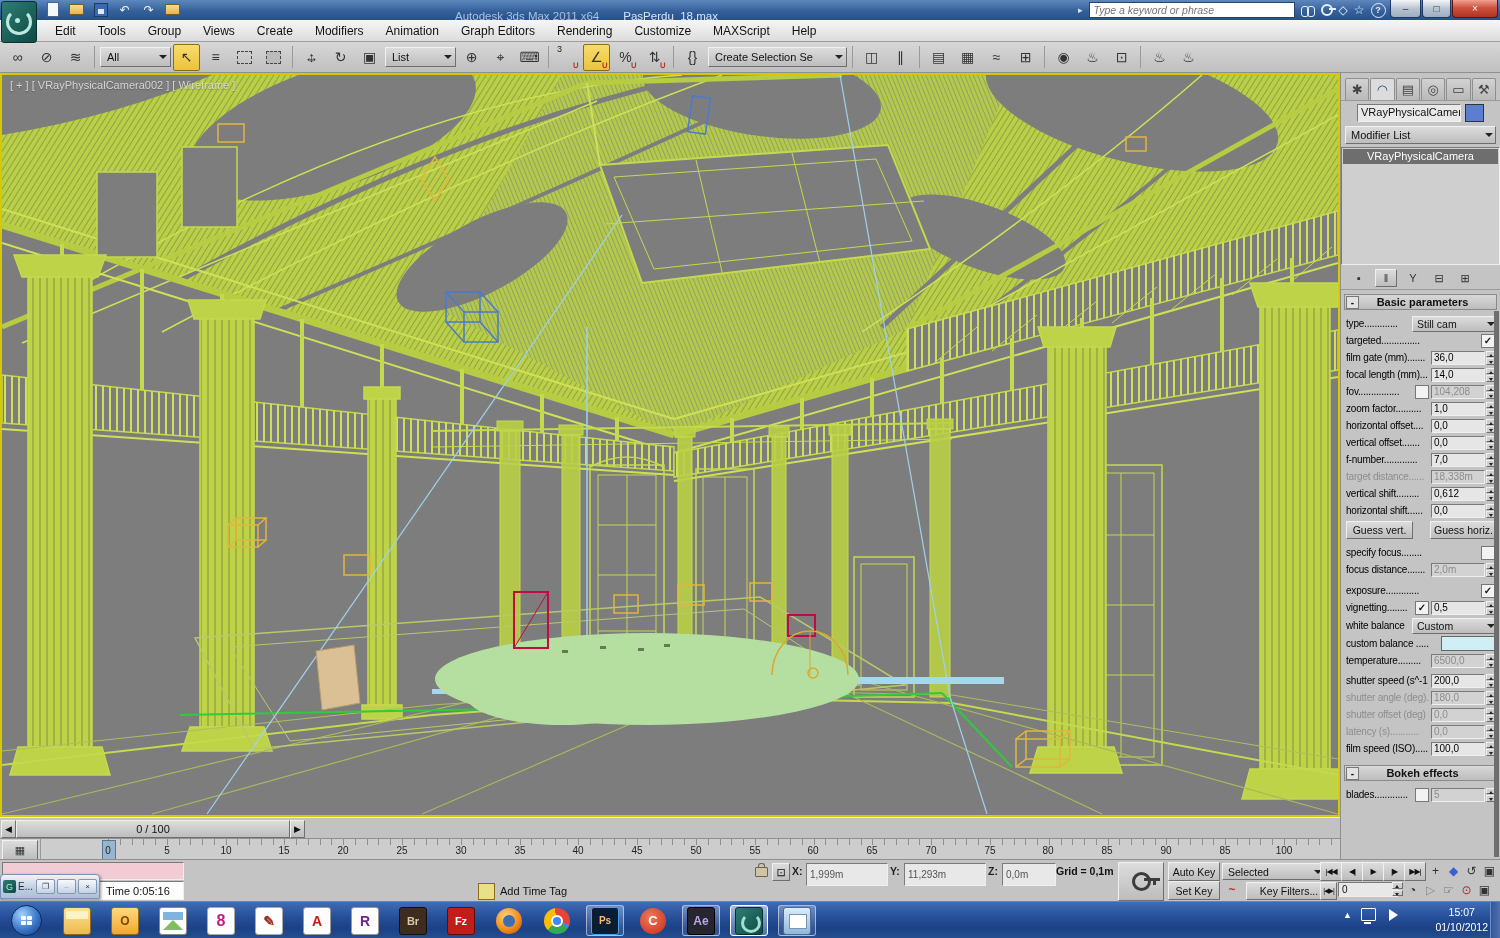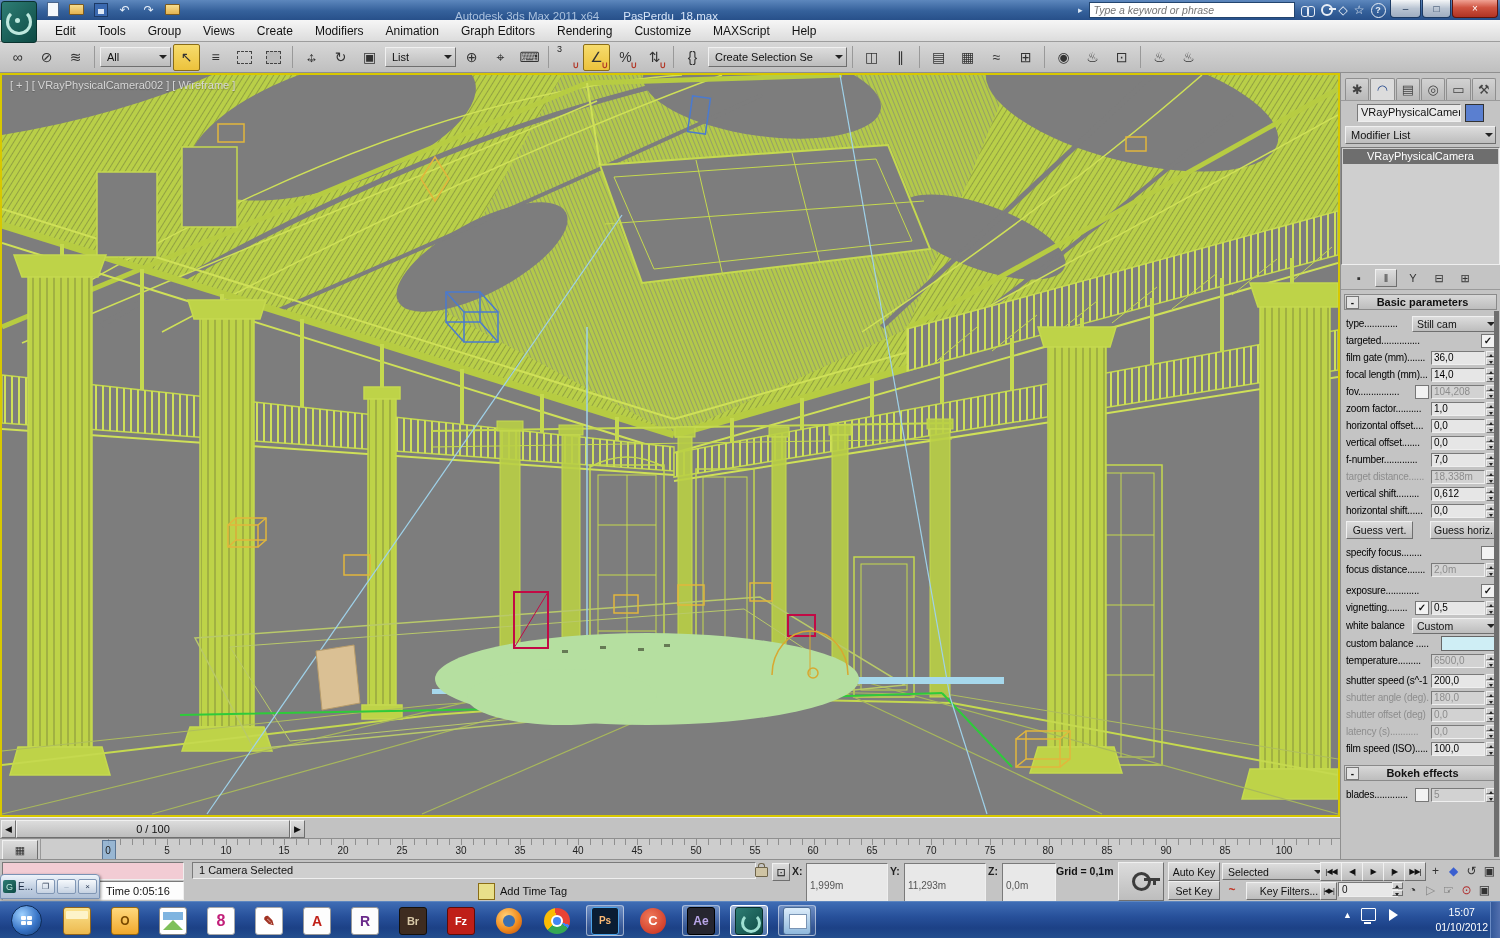--- a/index.html
+++ b/index.html
@@ -122,21 +122,21 @@
 
   
   #statusbar{position:absolute;top:859px;left:0;width:1500px;height:42px;background:#c4c4c4;border-top:1px solid #8f8f8f}
   #mini-listener-pink{position:absolute;left:2px;top:2px;width:180px;height:16px;background:#f2ccd4}
   #mini-listener-white{position:absolute;left:2px;top:21px;width:180px;height:17px;background:#fdfdfd}
   #sel-field{position:absolute;left:192px;top:2px;width:556px;height:15px;line-height:15px;padding-left:6px;font-size:11px;background:#cfcfcf}
   .lock{position:absolute;left:755px;top:7px;width:11px;height:8px;background:#cfc4a4;border:1px solid #6e644a;border-radius:1px}
   .lock:before{content:"";position:absolute;left:2px;top:-5px;width:5px;height:4px;border:1.5px solid #6e644a;border-bottom:none;border-radius:3px 3px 0 0}
   #coord-toggle{position:absolute;left:772px;top:3px;width:16px;height:16px;font-size:11px;display:flex;align-items:center;justify-content:center}
   .coordlab{position:absolute;top:5px;font-size:10.5px;font-weight:bold;color:#222}
-  .coordfield{position:absolute;top:3px;height:13px;font-size:10px;line-height:13px;padding:15px 3px;color:#555;background:#e8e8e8;
+  .coordfield{position:absolute;top:3px;height:13px;font-size:10px;line-height:13px;padding:4px 3px;color:#555;background:#e8e8e8;
      border:1px solid;border-color:#7a7a7a #efefef #efefef #7a7a7a}
   #grid-text{position:absolute;left:1056px;top:5px;font-size:10.5px;font-weight:bold}
   #big-key{position:absolute;left:1118px;top:2px;width:44px;height:37px;display:flex;align-items:center;justify-content:center}
   .keyglyph{display:inline-block;width:13px;height:13px;border:3px solid #3c3c3c;border-radius:50%;position:relative}
   .keyglyph:after{content:"";position:absolute;left:9px;top:3px;width:16px;height:3px;background:#3c3c3c}
   .keyglyph:before{content:"";position:absolute;left:18px;top:6px;width:3px;height:4px;background:#3c3c3c}
   .skbtn{position:absolute;width:50px;height:17px;font-size:10.5px;display:flex;align-items:center;justify-content:center}
   #selset-dd{position:absolute;left:1222px;top:3px;width:94px;height:15px;display:flex;align-items:center;justify-content:space-between;padding-left:5px;font-size:10.5px}
   #keycurve{position:absolute;left:1222px;top:22px;width:20px;height:16px;color:#c03a2a;font-weight:bold;font-size:12px;display:flex;align-items:center;justify-content:center}
   #keyfilters{position:absolute;left:1246px;top:22px;width:84px;height:16px;font-size:10.5px;display:flex;align-items:center;justify-content:center}
@@ -844,21 +844,20 @@
           </span>
       </div>
     </div>
     <div id="cp-scroll"></div>
   </div>
 </div>
 
 <div id="statusbar">
   <div id="mini-listener-pink" class="sunken"></div>
   <div id="mini-listener-white" class="sunken"></div>
-  <div id="sel-field" class="sunken">1 Camera Selected</div>
   <span class="lock"></span>
   <span id="coord-toggle" class="raised">⊡</span>
 
   <span class="coordlab" style="left:792px">X:</span>
   <span class="coordfield" style="left:806px;width:74px">1,999m</span>
   <span class="coordlab" style="left:890px">Y:</span>
   <span class="coordfield" style="left:904px;width:74px">11,293m</span>
   <span class="coordlab" style="left:988px">Z:</span>
   <span class="coordfield" style="left:1002px;width:46px">0,0m</span>
   <span id="grid-text">Grid = 0,1m</span>

